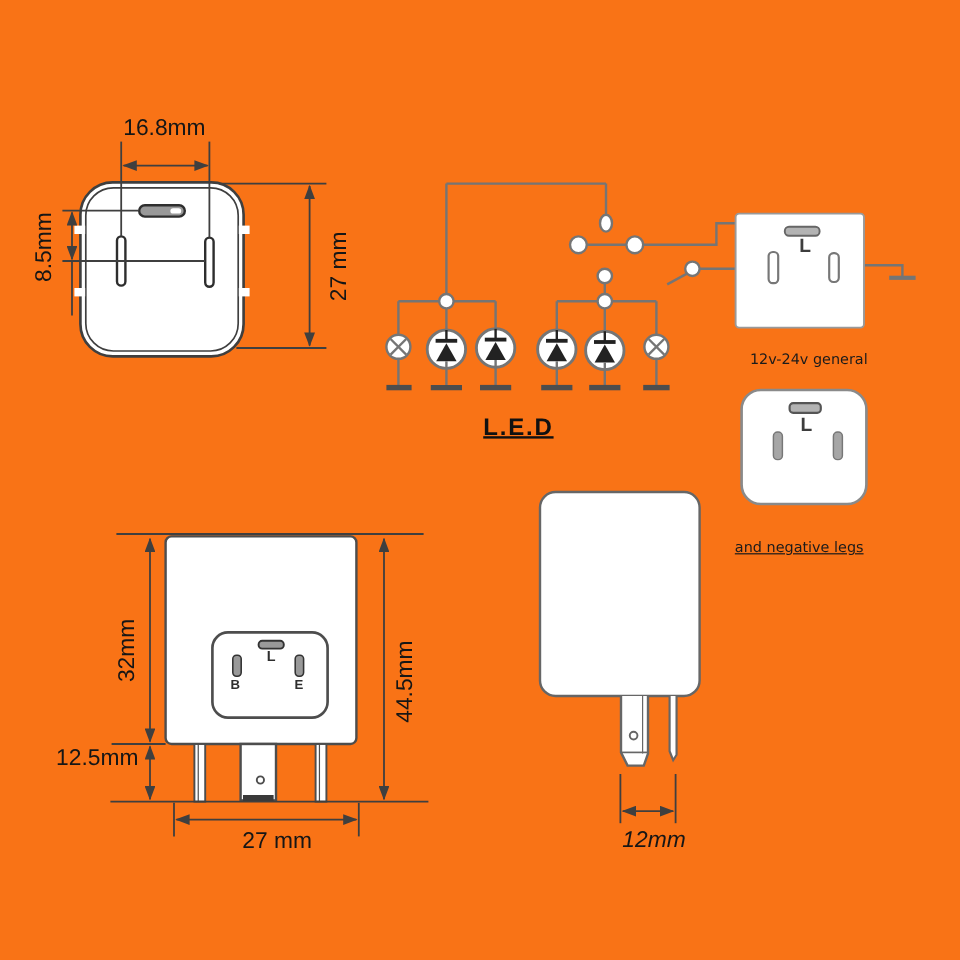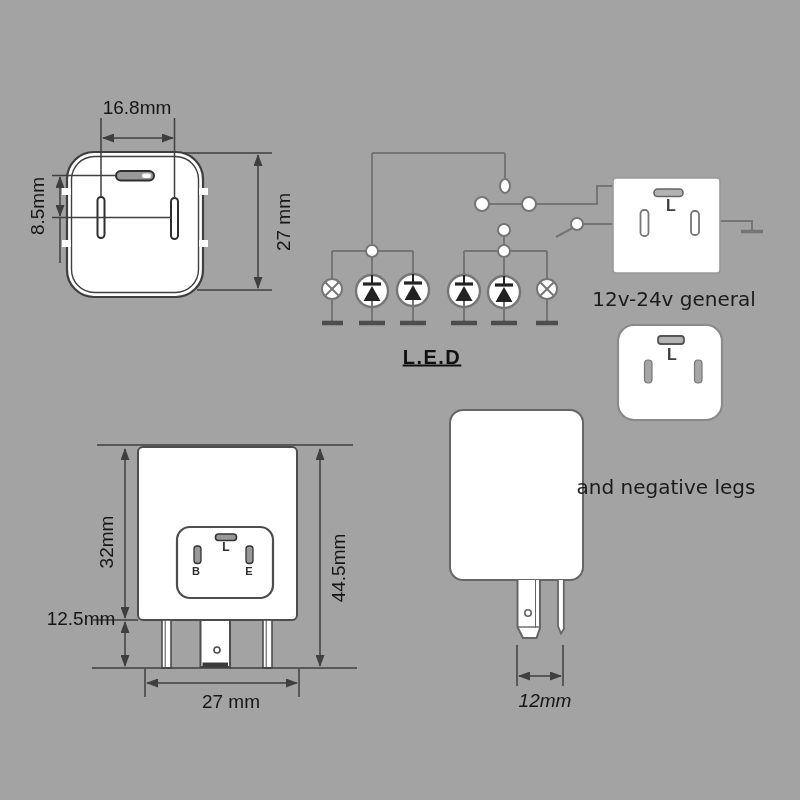--- a/index.html
+++ b/index.html
@@ -1,24 +1,24 @@
 <!DOCTYPE html>
 <html><head>
 <meta charset="utf-8">
 <style>
   html,body{margin:0;padding:0;background:#ffffff;}
-  .canvas{position:relative;width:800px;height:800px;background:#a3a3a3;overflow:hidden;
+  .canvas{position:relative;width:800px;height:800px;background:#f97316;overflow:hidden;
           font-family:"Liberation Sans",sans-serif;}
   svg{position:absolute;left:0;top:0;}
   .lbl{position:absolute;transform:translate(-50%,-50%);font-size:19px;color:#161616;
        white-space:nowrap;line-height:1;}
   .vlbl{position:absolute;transform:translate(-50%,-50%) rotate(-90deg);font-size:19px;
         color:#161616;white-space:nowrap;line-height:1;}
   .cap{position:absolute;transform:translate(-50%,-50%);font-family:"DejaVu Sans",sans-serif;
-       font-size:20px;color:#1b1b1b;white-space:nowrap;line-height:1;}
+       font-size:12px;color:#1b1b1b;white-space:nowrap;line-height:1;}
   .led-cap{position:absolute;transform:translate(-50%,-50%);font-weight:bold;font-size:20px;
        letter-spacing:1.5px;color:#111;white-space:nowrap;text-decoration:underline;}
   .pinL{position:absolute;transform:translate(-50%,-50%);font-weight:bold;font-size:16px;color:#3d3d3d;}
   .pinS{position:absolute;transform:translate(-50%,-50%);font-weight:bold;font-size:11px;color:#2e2e2e;}
 </style>
 </head>
 <body>
 
 <div class="canvas">
 
@@ -204,24 +204,24 @@
   <div class="lbl" style="left:137px;top:107px;">16.8mm</div>
   <div class="vlbl" style="left:37px;top:206px;">8.5mm</div>
   <div class="vlbl" style="left:283px;top:222px;">27 mm</div>
 
   <div class="led-cap" style="left:432px;top:357px;">L.E.D</div>
 
   <div class="pinL" style="left:671px;top:206px;">L</div>
   <div class="cap" style="left:674px;top:299px;">12v-24v general</div>
 
   <div class="pinL" style="left:672px;top:355px;">L</div>
-  <div class="cap" style="left:666px;top:487px;">and negative legs</div>
+  <div class="cap" style="left:666px;top:456px;text-decoration:underline;">and negative legs</div>
 
   <div class="vlbl" style="left:106px;top:542px;">32mm</div>
-  <div class="lbl" style="left:81px;top:618px;">12.5mm</div>
+  <div class="lbl" style="left:81px;top:632px;">12.5mm</div>
   <div class="vlbl" style="left:338px;top:568px;">44.5mm</div>
   <div class="lbl" style="left:231px;top:701px;">27 mm</div>
 
   <div class="pinS" style="left:226px;top:547px;font-size:12px;">L</div>
   <div class="pinS" style="left:196px;top:571px;">B</div>
   <div class="pinS" style="left:249px;top:571px;">E</div>
 
   <div class="lbl" style="left:545px;top:700px;font-style:italic;">12mm</div>
 </div>
 

